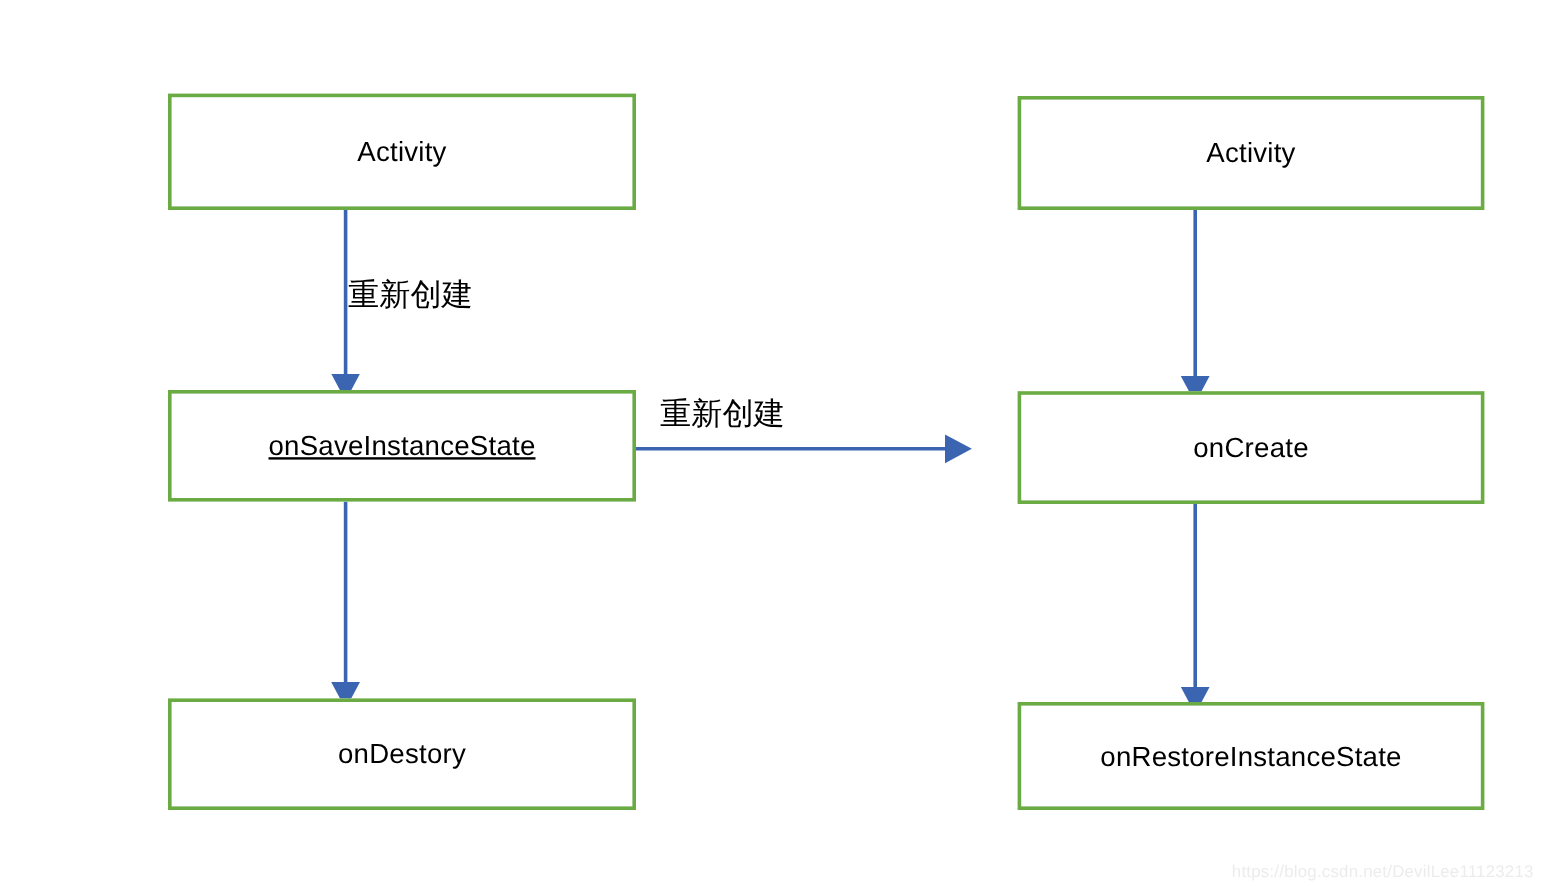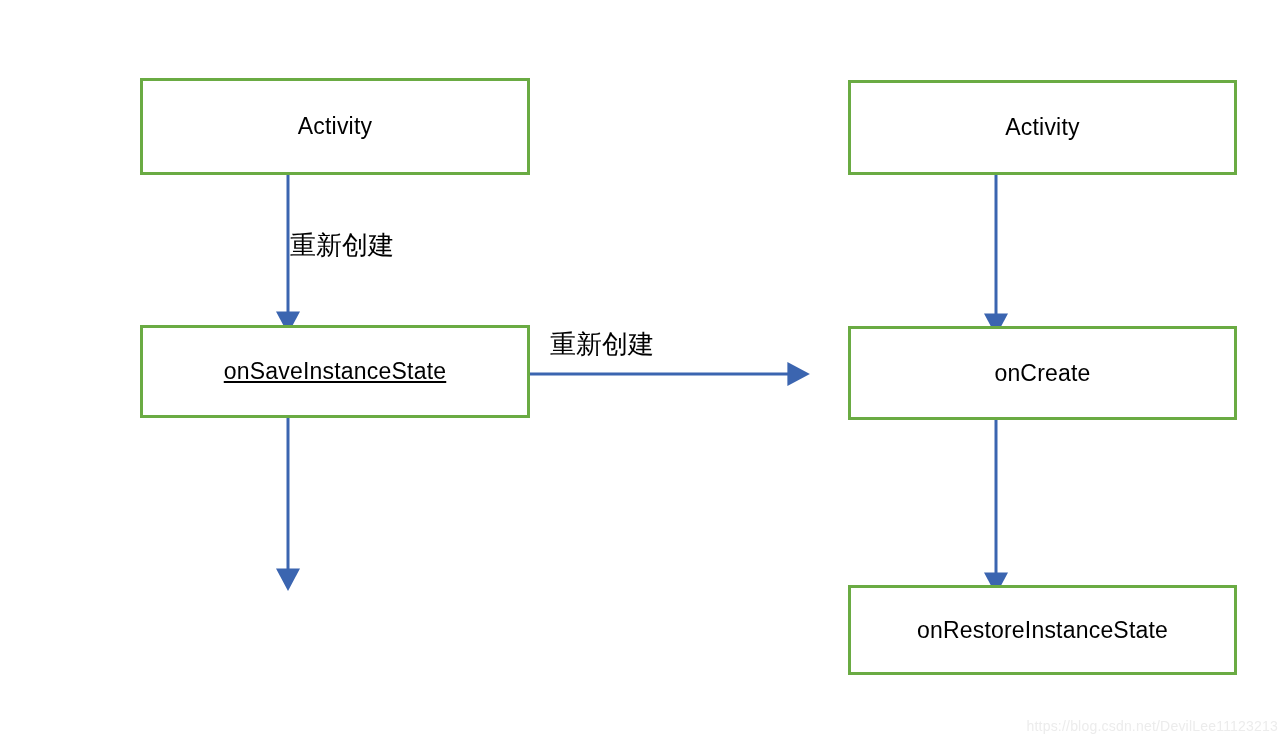--- a/index.html
+++ b/index.html
@@ -98,20 +98,23 @@
   </svg>
 
   <div class="node" id="node-activity-left">
     <span class="node-label">Activity</span>
   </div>
 
   <div class="node" id="node-onsaveinstancestate">
     <span class="node-label">onSaveInstanceState</span>
   </div>
 
+  <div class="node" id="node-ondestory">
+    <span class="node-label">onDestory</span>
+  </div>
 
   <div class="node" id="node-activity-right">
     <span class="node-label">Activity</span>
   </div>
 
   <div class="node" id="node-onrestoreinstancestate">
     <span class="node-label">onRestoreInstanceState</span>
   </div>
 
   <div class="node" id="node-oncreate">

